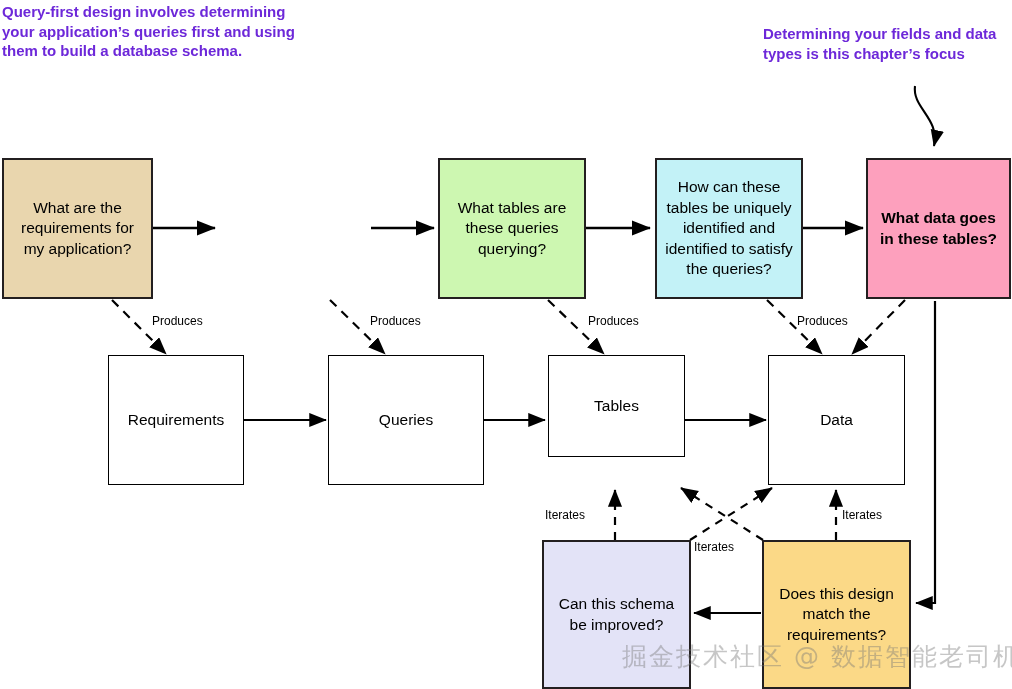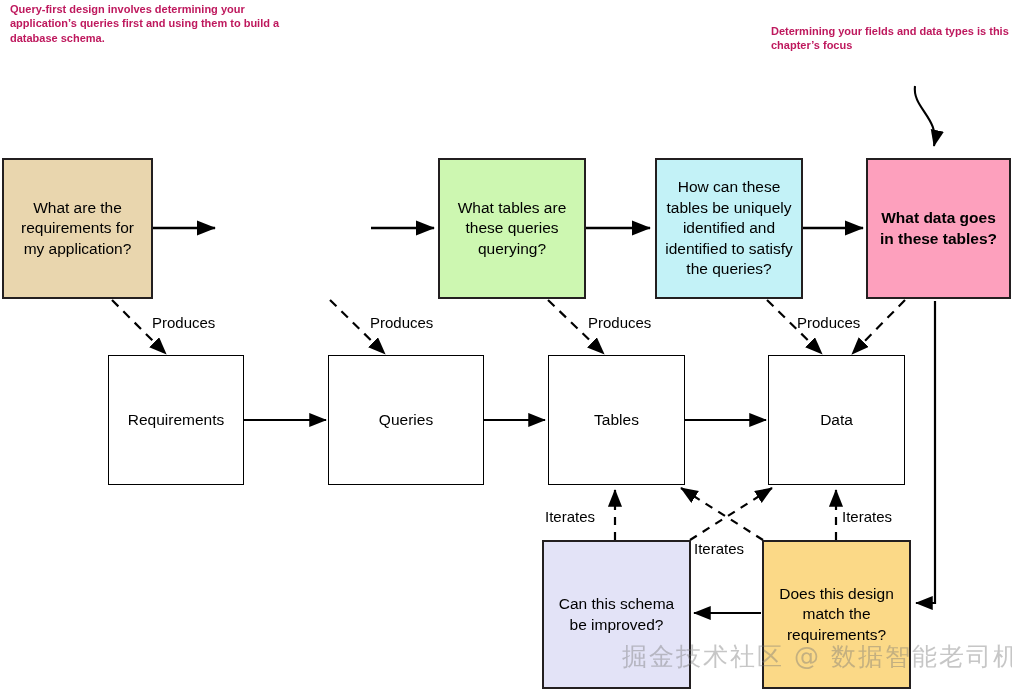--- a/index.html
+++ b/index.html
@@ -43,31 +43,30 @@
     z-index: 3;
   }
   .node span { display: block; width: 100%; }
   .node.bold { font-weight: bold; }
   .node.plain { border: 1.6px solid #000000; background: #ffffff; }
 
   .annotation {
     position: absolute;
     font-family: "Liberation Sans", sans-serif;
     font-weight: bold;
-    font-size: 11px;
+    font-size: 15px;
     line-height: 1.30;
-    color: #be185d;
+    color: #6d28d9;
     z-index: 4;
     white-space: pre-line;
-    margin-left: 8px;
   }
   .edge-label {
     position: absolute;
     font-family: "Liberation Sans", sans-serif;
-    font-size: 15px;
+    font-size: 12px;
     color: #000000;
     z-index: 4;
     white-space: nowrap;
   }
   .watermark {
     position: absolute;
     font-family: "DejaVu Sans", sans-serif;
     font-size: 25px;
     letter-spacing: 2px;
     color: rgba(120,120,120,0.42);
@@ -144,21 +143,21 @@
   <div class="edge-label" style="left:797px; top:314px;">Produces</div>
 
   <div class="node plain" style="left:108px; top:355px; width:136px; height:130px;">
     <span>Requirements</span>
   </div>
 
   <div class="node plain" style="left:328px; top:355px; width:156px; height:130px;">
     <span>Queries</span>
   </div>
 
-  <div class="node plain" style="left:548px; top:355px; width:137px; height:130px;text-align:center;">
+  <div class="node plain" style="left:548px; top:355px; width:137px; height:102px;text-align:center;">
     <span>Tables</span>
   </div>
 
   <div class="node plain" style="left:768px; top:355px; width:137px; height:130px;">
     <span>Data</span>
   </div>
 
   <div class="edge-label" style="left:545px; top:508px;">Iterates</div>
   <div class="edge-label" style="left:694px; top:540px;">Iterates</div>
   <div class="edge-label" style="left:842px; top:508px;">Iterates</div>

